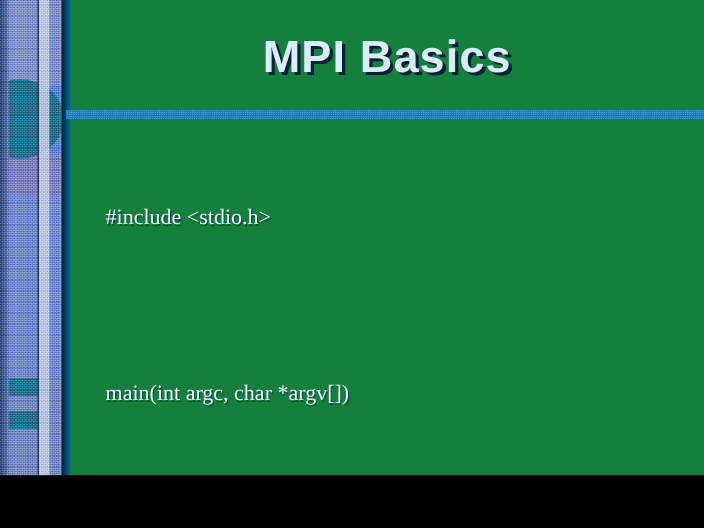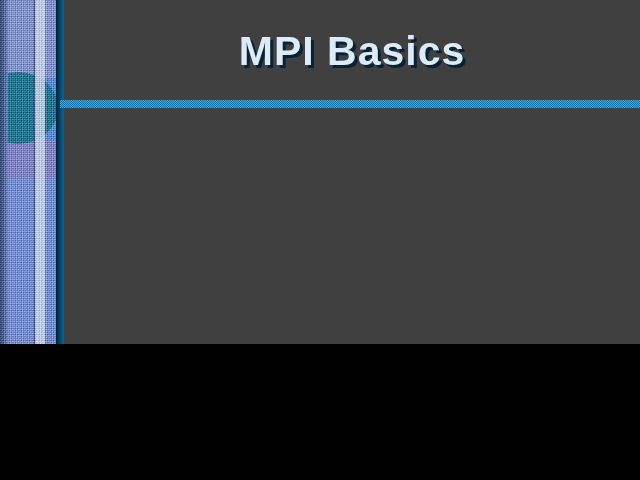--- a/index.html
+++ b/index.html
@@ -3,23 +3,23 @@
 <meta charset="utf-8">
 <style>
   html, body {
     margin: 0;
     padding: 0;
     background: #000;
   }
   #slide {
     position: relative;
     width: 640px;
-    height: 344px;
+    height: 432px;
     overflow: hidden;
-    background: #404040;
+    background: #15803d;
     font-family: "Liberation Serif", "DejaVu Serif", serif;
   }
 
   
   #sidebar {
     position: absolute;
     left: 0; top: 0;
     width: 56px;
     height: 480px;
     background: #6f86c8;
@@ -161,21 +161,23 @@
 
     <div class="noise"></div>
     <div class="dither"></div>
   </div>
   <div id="sb-edge"></div>
 
   <div id="title">MPI Basics</div>
   <div id="title-rule"></div>
 
   <div id="code">
+    <span class="ln">#include &lt;stdio.h&gt;</span>
     <span class="ln blank"></span>
+    <span class="ln">main(int argc, char *argv[])</span>
     
     
     
     
     
     
     
     
   </div>
 

